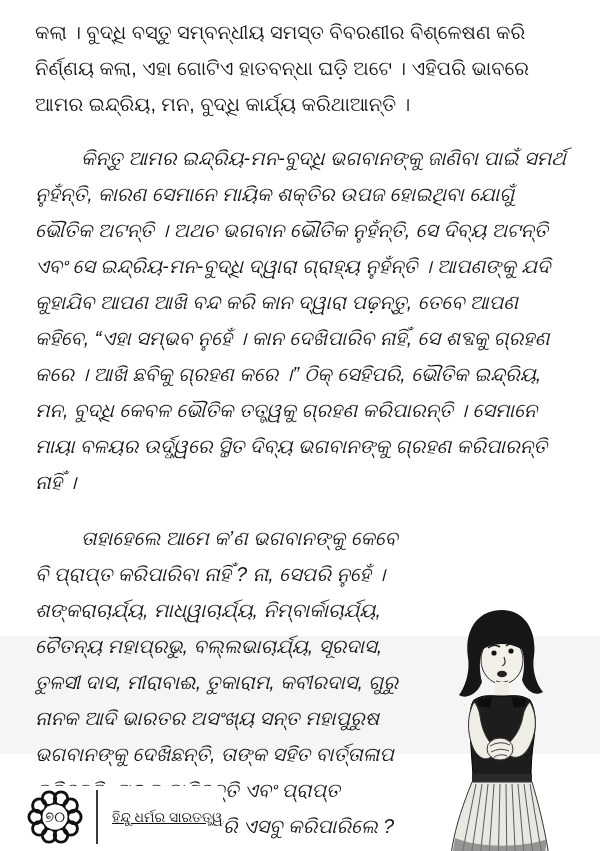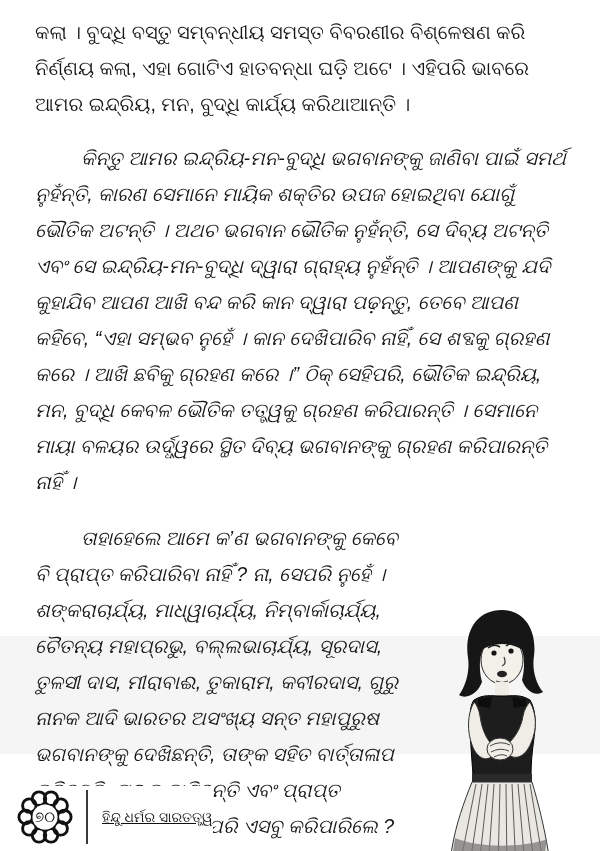--- a/index.html
+++ b/index.html
@@ -25,21 +25,21 @@
   .para{margin:0;}
   .indent{text-indent:46px;font-style:italic;}
   .p2{margin-top:18px;}
   .flow{margin-top:20px;}
   .girl-float{
     float:right;width:150px;height:352px;
     margin:78px 0 4px 10px;
     position:relative;
   }
   .footer{
-    position:absolute;left:16px;bottom:3px;z-index:2;
+    position:absolute;left:26px;bottom:3px;z-index:2;
     display:flex;align-items:center;height:62px;background:#fff;
   }
   .emblem{position:relative;width:58px;height:58px;flex:0 0 auto;}
   .pagenum{
     position:absolute;inset:0;display:flex;align-items:center;justify-content:center;
     font-size:15px;color:#111;
   }
   .vrule{width:2px;height:54px;background:#3a3a3a;margin:0 14px 0 12px;flex:0 0 auto;}
   .booktitle{font-size:14px;color:#111;white-space:nowrap;text-decoration:underline;}
 </style>

